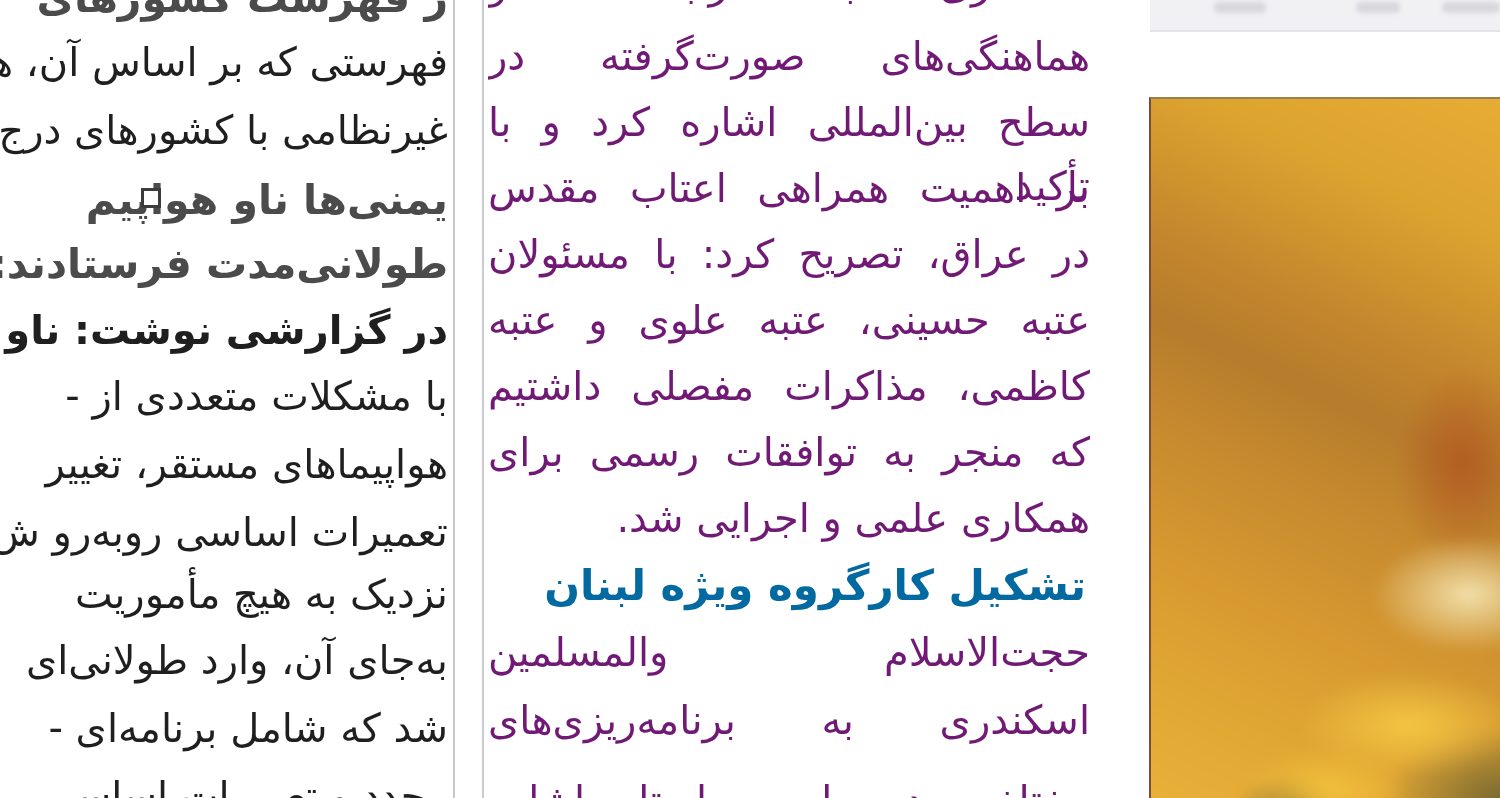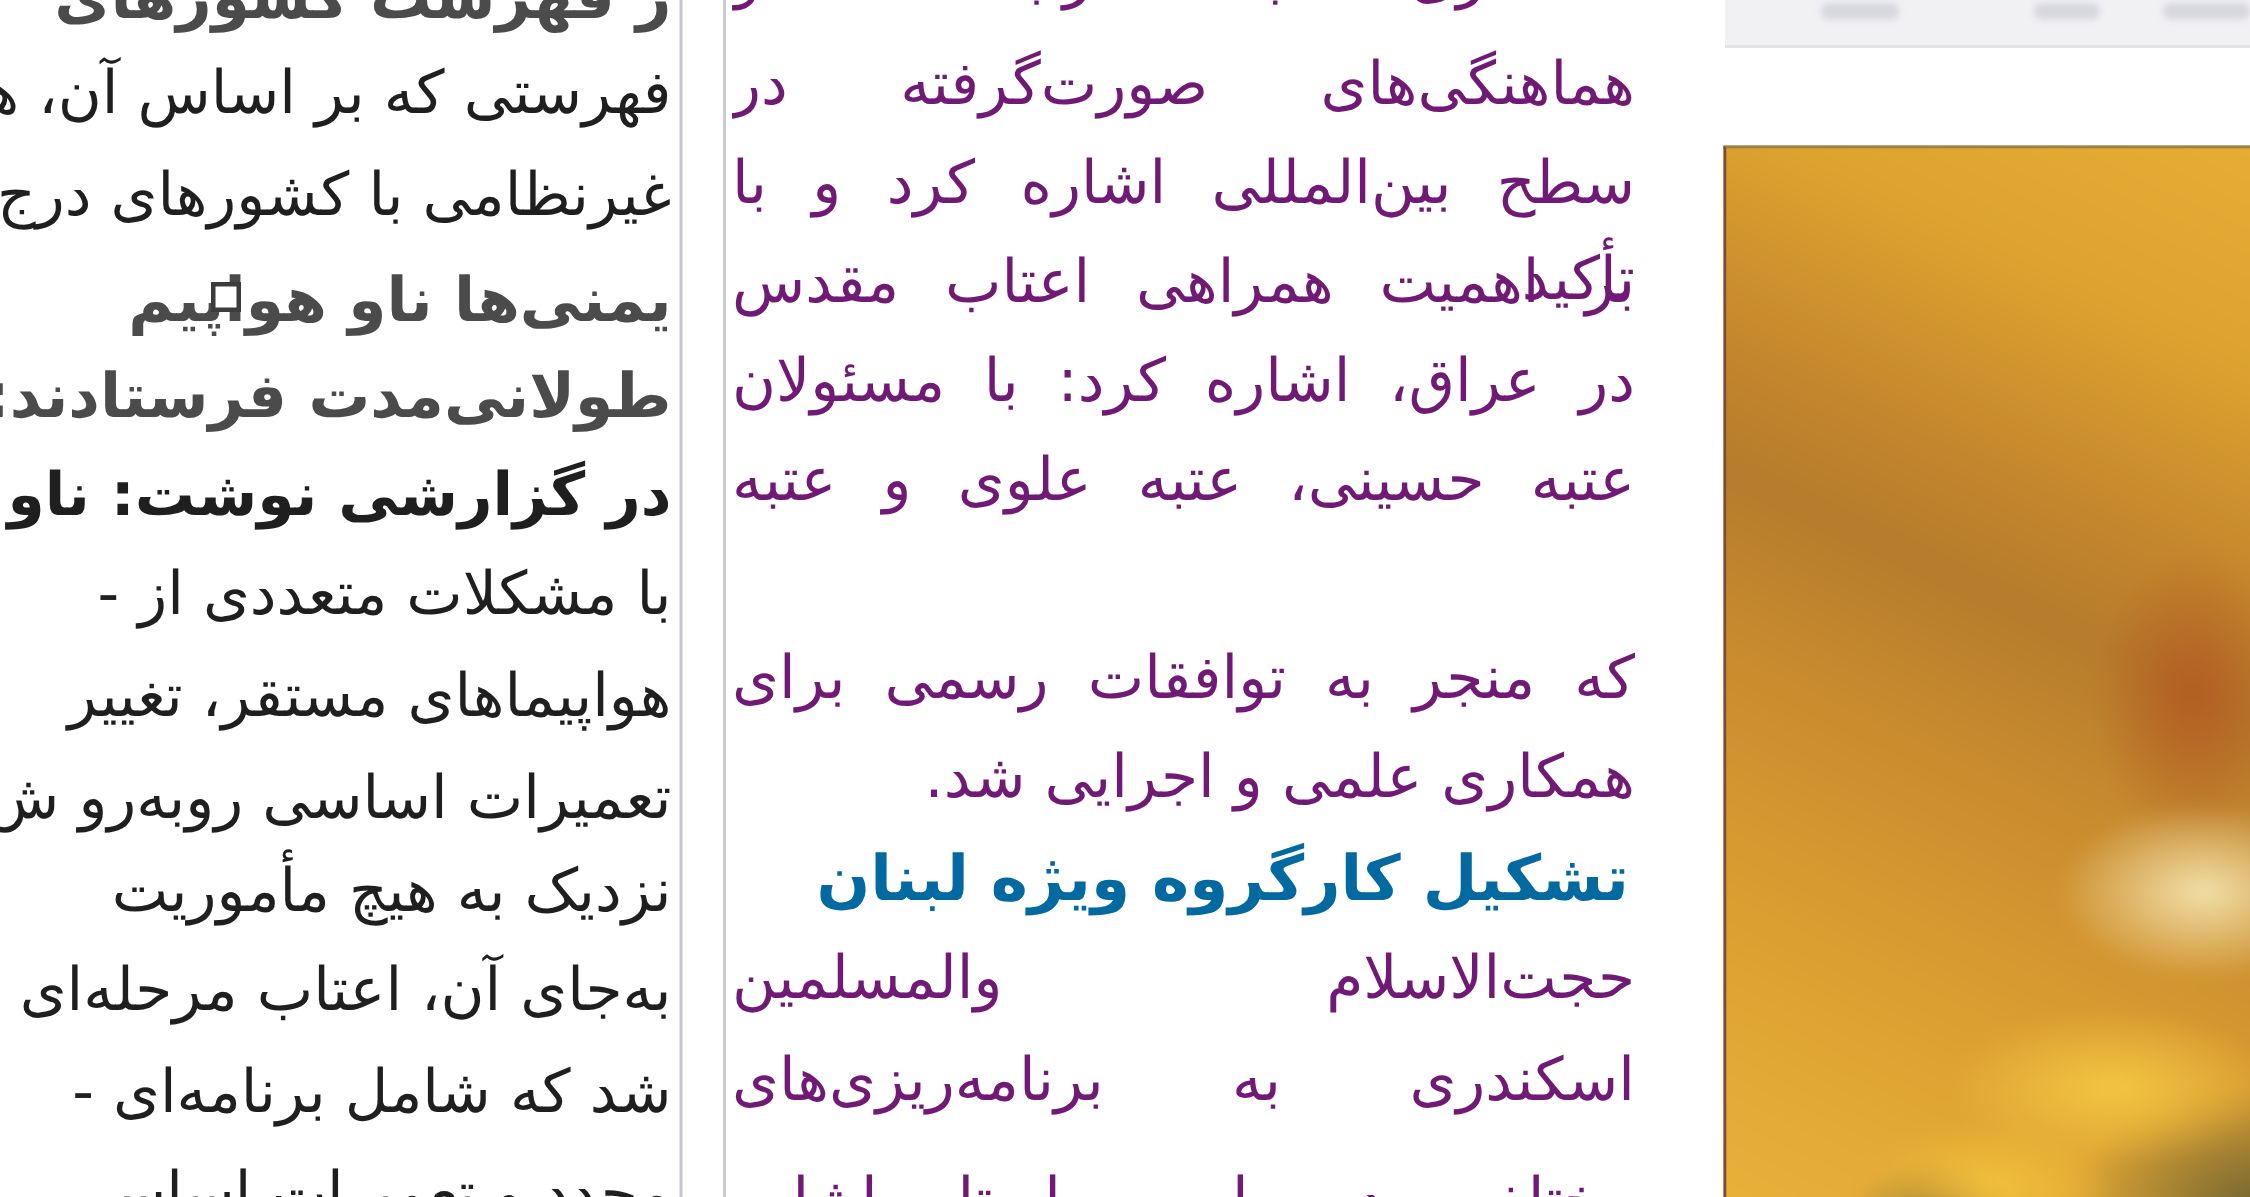--- a/index.html
+++ b/index.html
@@ -85,36 +85,37 @@
   <div class="lline bold" style="top:-34px;">ز فهرست کشورهای</div>
   <div class="lline" style="top:30px;">فهرستی که بر اساس آن، هم</div>
   <div class="lline" style="top:98px;">غیرنظامی با کشورهای درج</div>
   <div class="lline bold" style="top:168px;">یمنی‌ها ناو هواپیم</div>
   <div class="lline bold" style="top:232px;">طولانی‌مدت فرستادند: نش</div>
   <div class="lline" style="top:298px;font-weight:bold;">در گزارشی نوشت: ناو هوا</div>
   <div class="lline" style="top:364px;">با مشکلات متعددی از -</div>
   <div class="lline" style="top:432px;">هواپیماهای مستقر، تغییر</div>
   <div class="lline" style="top:500px;">تعمیرات اساسی روبه‌رو ش</div>
   <div class="lline" style="top:562px;">نزدیک به هیچ مأموریت</div>
-  <div class="lline" style="top:628px;">به‌جای آن، اعتاب مرحله‌ای</div>
+  <div class="lline" style="top:628px;">به‌جای آن، وارد طولانی‌ای</div>
   <div class="lline" style="top:696px;">شد که شامل برنامه‌ای -</div>
   <div class="lline" style="top:764px;">مجدد و تعمیرات اساسی</div>
   <div id="brief-square"></div>
 </div>
 
 <div class="vrule" id="rule-a"></div>
 <div class="vrule" id="rule-b"></div>
 
 <div class="col" id="mid-col">
   <div class="mline" style="top:-48px;">اسکندری به ارتباطات و</div>
   <div class="mline" style="top:24px;">هماهنگی‌های صورت‌گرفته در</div>
   <div class="mline" style="top:90px;">سطح بین‌المللی اشاره کرد و با تأکید</div>
   <div class="mline" style="top:156px;">بر اهمیت همراهی اعتاب مقدس</div>
-  <div class="mline" style="top:222px;">در عراق، اشاره کرد: با مسئولان</div>
+  <div class="mline" style="top:222px;">در عراق، تصریح کرد: با مسئولان</div>
   <div class="mline" style="top:288px;">عتبه حسینی، عتبه علوی و عتبه</div>
+  <div class="mline" style="top:354px;">کاظمی، مذاکرات مفصلی داشتیم</div>
   <div class="mline" style="top:420px;">که منجر به توافقات رسمی برای</div>
   <div class="mline endline" style="top:486px;">همکاری علمی و اجرایی شد.</div>
   <div class="mline subhead" style="top:554px;">تشکیل کارگروه ویژه لبنان</div>
   <div class="mline" style="top:620px;">حجت‌الاسلام والمسلمین</div>
   <div class="mline" style="top:688px;">اسکندری به برنامه‌ریزی‌های</div>
   <div class="mline" style="top:768px;">مختلف در این راستا اشاره</div>
 </div>
 
 <div id="top-strip">
   <div class="strip-mark m1"></div>

